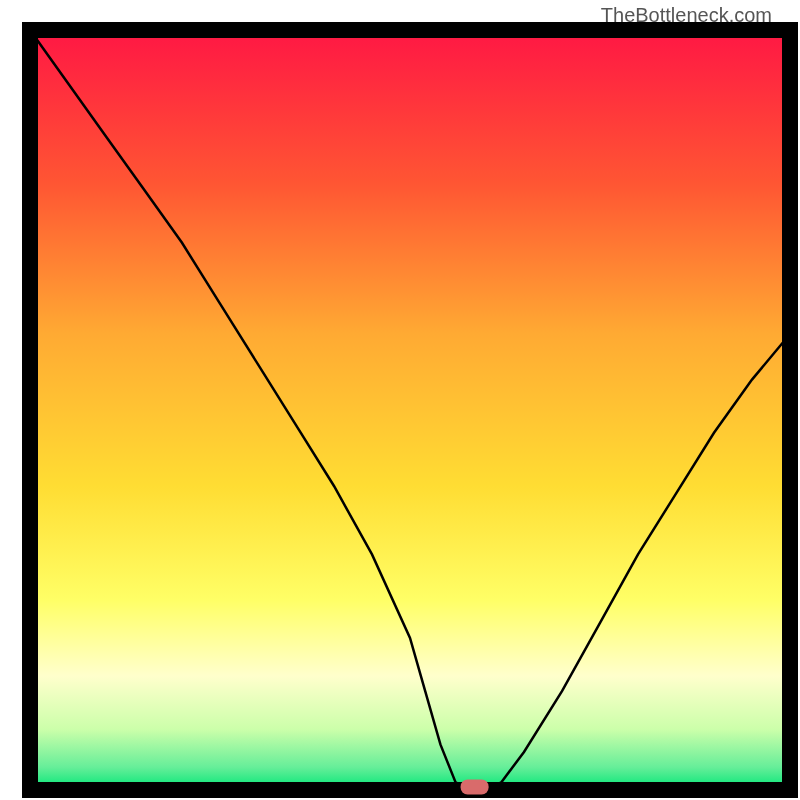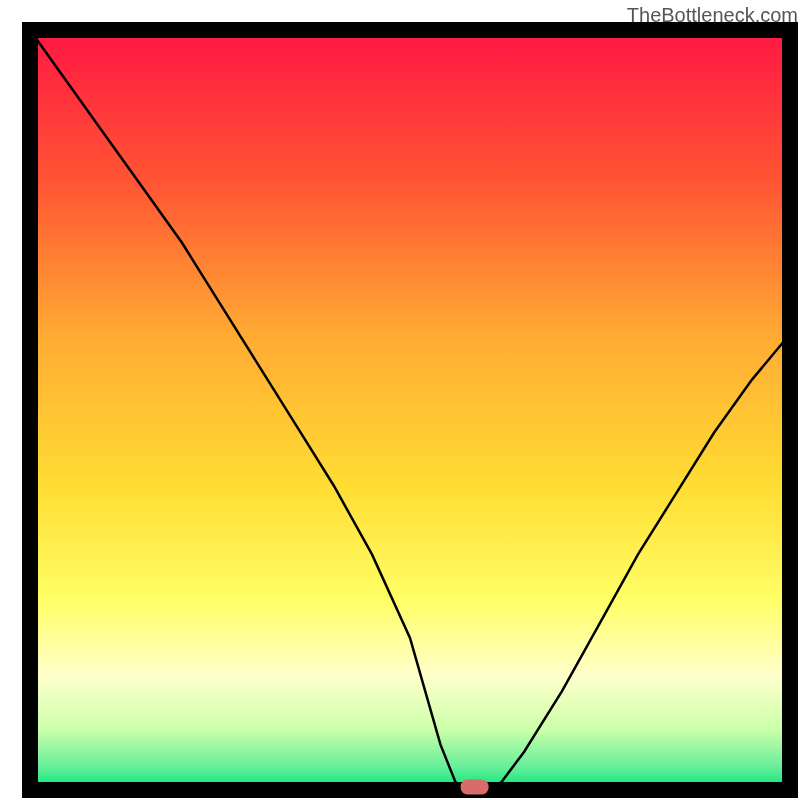--- a/index.html
+++ b/index.html
@@ -9,21 +9,21 @@
     font-family: Arial, sans-serif;
   }
   .container {
     width: 800px;
     height: 800px;
     position: relative;
   }
   .watermark {
     position: absolute;
     top: 4px;
-    right: 2px;
+    right: 28px;
     color: #555555;
     font-size: 20px;
     font-weight: normal;
     z-index: 10;
   }
   svg {
     display: block;
   }
 </style>
 </head>

